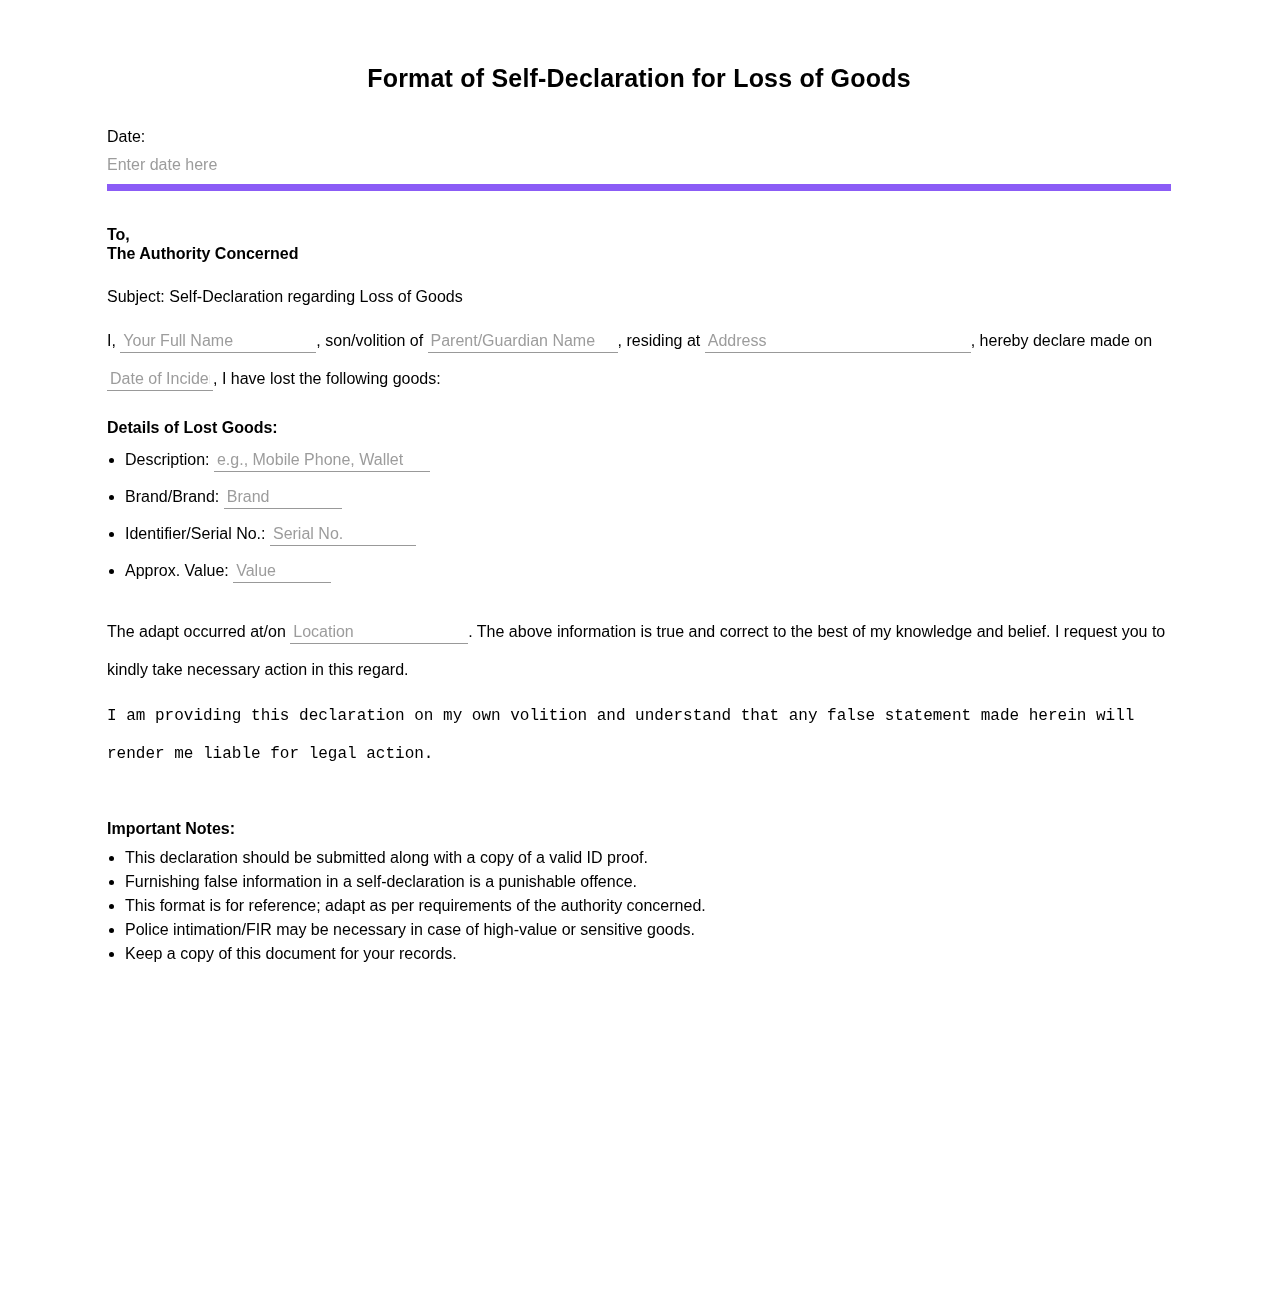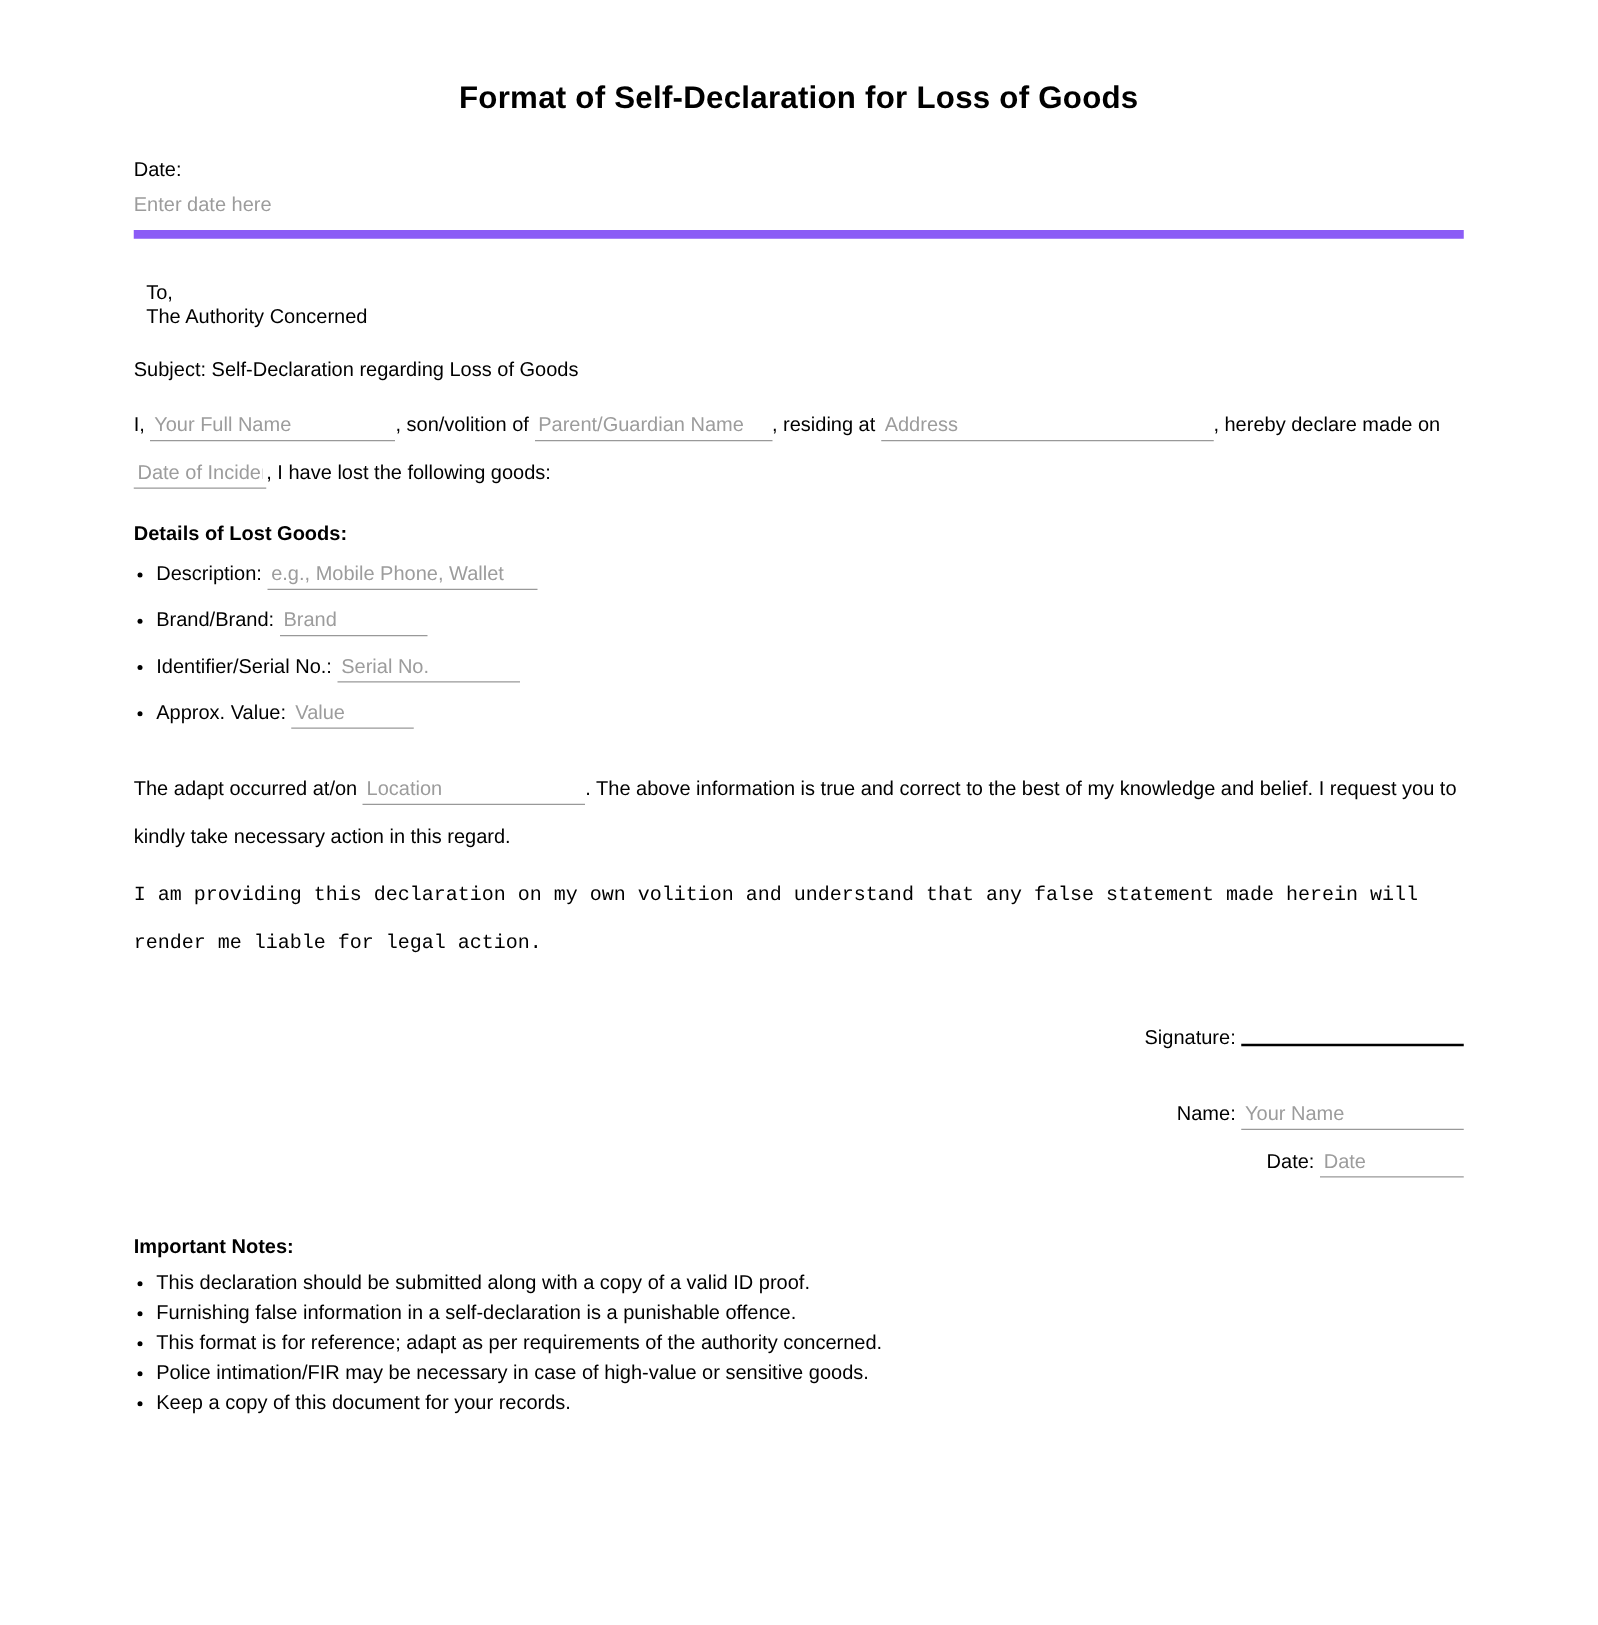--- a/index.html
+++ b/index.html
@@ -31,21 +31,21 @@
     border: none;
     border-bottom: 7px solid #8b5cf6;
     outline: none;
     font-family: inherit;
     font-size: 16px;
     color: #000;
     padding: 2px 0 10px 0;
     background: transparent;
   }
   input::placeholder { color: #9c9c9c; opacity: 1; }
-  .recipient { margin: 0 0 0 10px; line-height: 19px; }
+  .recipient { margin: 0 0 0 0; line-height: 19px; font-weight: bold; }
   .subject-line { margin: 24px 0 0 0; line-height: 19px; }
   .bold { font-weight: normal; }
   p.flow { margin: 16px 0; line-height: 38px; }
   .inline-input {
     border: none;
     border-bottom: 1px solid #999999;
     outline: none;
     font-family: inherit;
     font-size: 16px;
     color: #8b5cf6;
@@ -115,27 +115,20 @@
       <input type="text" class="inline-input w-serial" placeholder="Serial No." style=""></li>
     <li><span>Approx. Value:</span>
       <input type="text" class="inline-input w-value" placeholder="Value" style=""></li>
   </ul>
 
   <p class="loss"><span>The adapt occurred at/on</span>
     <input type="text" class="inline-input w-location" placeholder="Location" style=""><span>. The above information is true and correct to the best of my knowledge and belief. I request you to kindly take necessary action in this regard.</span></p>
 
   <p class="volition">I am providing this declaration on my own volition and understand that any false statement made herein will render me liable for legal action.</p>
 
-  <div class="sig-block">
-    <p class="sig-row"><span>Signature:</span> <span class="sig-line"></span></p>
-    <p class="name-row"><span>Name:</span>
-      <input type="text" class="inline-input w-name" placeholder="Your Name" style=""></p>
-    <p class="sigdate-row"><span>Date:</span>
-      <input type="text" class="inline-input w-sigdate" placeholder="Date" style=""></p>
-  </div>
 
   <div class="notes-heading">Important Notes:</div>
   <ul class="notes-list">
     <li>This declaration should be submitted along with a copy of a valid ID proof.</li>
     <li>Furnishing false information in a self-declaration is a punishable offence.</li>
     <li>This format is for reference; adapt as per requirements of the authority concerned.</li>
     <li>Police intimation/FIR may be necessary in case of high-value or sensitive goods.</li>
     <li>Keep a copy of this document for your records.</li>
   </ul>
 

